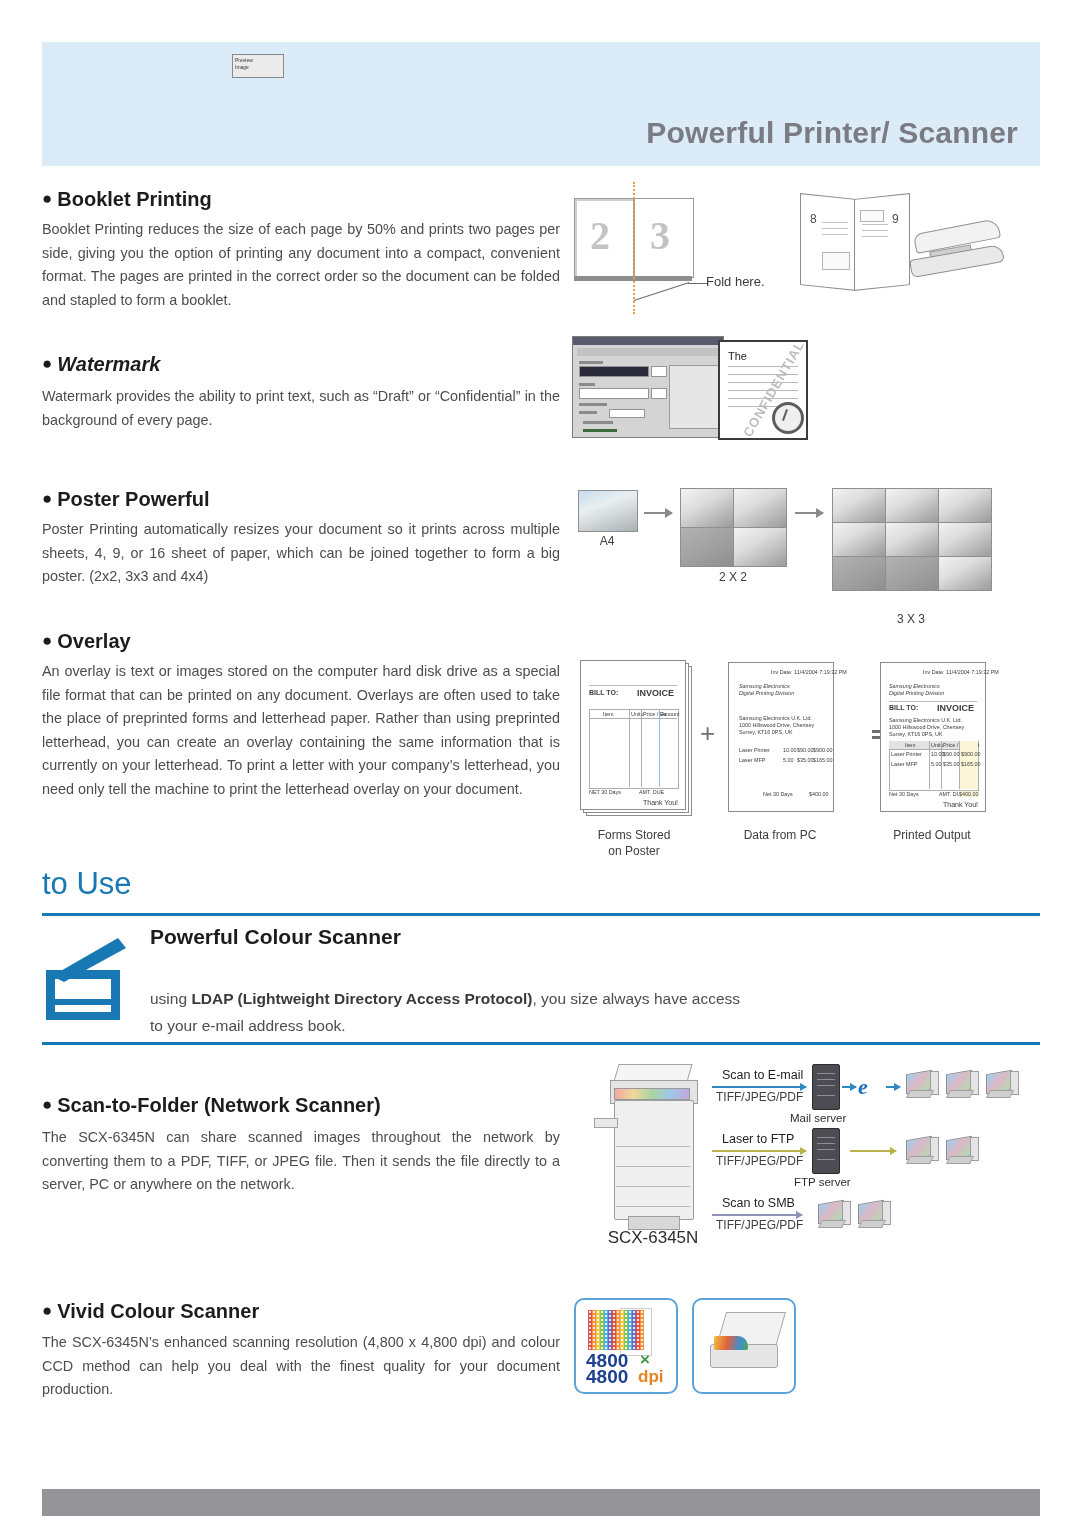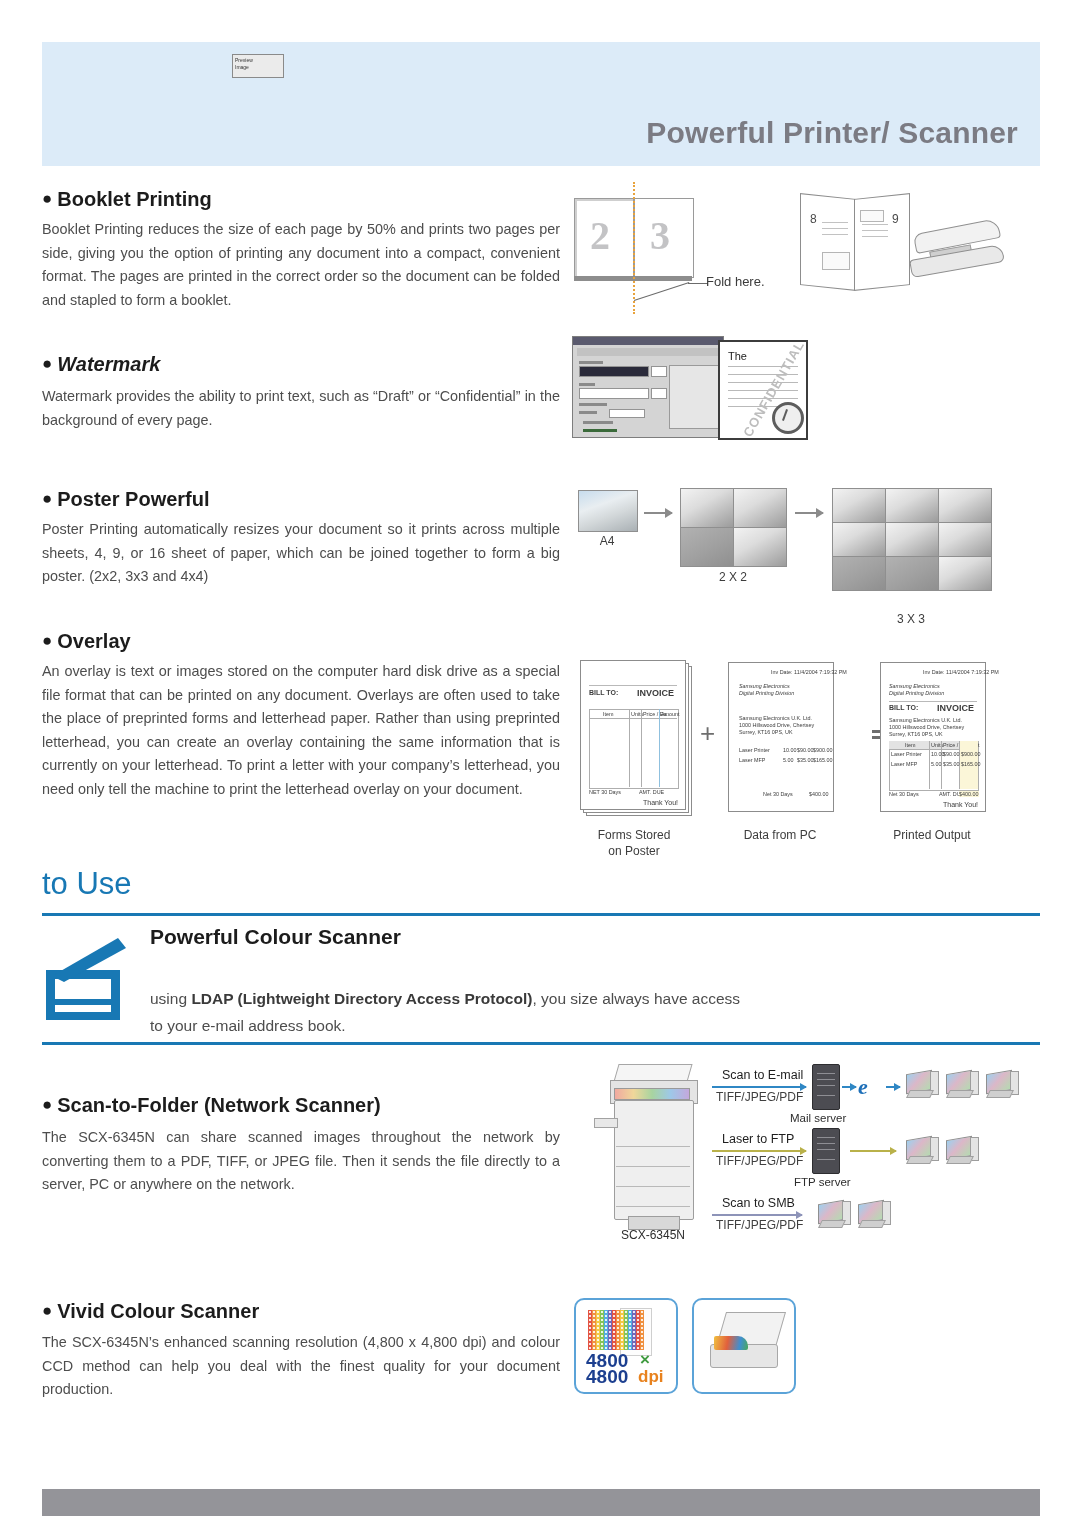--- a/index.html
+++ b/index.html
@@ -94,21 +94,21 @@
   .mfp{position:absolute;left:600px;top:1058px;width:106px;height:180px;}
   .mfp-body{position:absolute;left:14px;top:42px;width:78px;height:118px;background:#efefef;border:1px solid #9d9d9d;border-radius:2px;}
   .mfp-scan{position:absolute;left:10px;top:22px;width:86px;height:22px;background:#e4e4e4;border:1px solid #9d9d9d;}
   .mfp-lid{position:absolute;left:16px;top:6px;width:72px;height:16px;background:#f5f5f5;border:1px solid #a6a6a6;
            transform:skewX(-16deg);}
   .mfp-panel{position:absolute;left:14px;top:30px;width:74px;height:10px;
              background:linear-gradient(90deg,#f0a9a0,#f0d79a,#a8d4a0,#9ec8e8,#c4a8dc);border:1px solid #999;}
   .mfp-dr{position:absolute;left:16px;height:1px;width:74px;background:#b9b9b9;}
   .mfp-base{position:absolute;left:28px;top:158px;width:50px;height:12px;background:#d8d8d8;border:1px solid #9d9d9d;}
   .mfp-tray{position:absolute;left:-6px;top:60px;width:22px;height:8px;background:#e8e8e8;border:1px solid #a2a2a2;}
-  .mfp-label{position:absolute;left:590px;top:1228px;width:126px;text-align:center;font-size:12px;color:#2d2d2d;}
+  .mfp-label{position:absolute;left:590px;top:1228px;width:126px;text-align:center;font-size:17px;color:#2d2d2d;}
 
   .flow-lbl{position:absolute;font-size:12.5px;color:#1e1e1e;white-space:nowrap;}
   .flow-sub{position:absolute;font-size:12px;color:#3f3f3f;white-space:nowrap;}
   .flow-ln{position:absolute;height:2px;}
   .flow-ln:after{content:"";position:absolute;right:-1px;top:-3.5px;border-left:7px solid currentColor;
                  border-top:4.5px solid transparent;border-bottom:4.5px solid transparent;}
   .srv{position:absolute;width:26px;height:44px;background:#4c4c52;border:1px solid #2d2d30;border-radius:2px;}
   .srv i{position:absolute;left:4px;right:4px;height:1px;background:#8e8e94;display:block;}
   .srv-cap{position:absolute;font-size:11.5px;color:#2d2d2d;white-space:nowrap;}
   .pcicon{position:absolute;width:32px;height:26px;}

